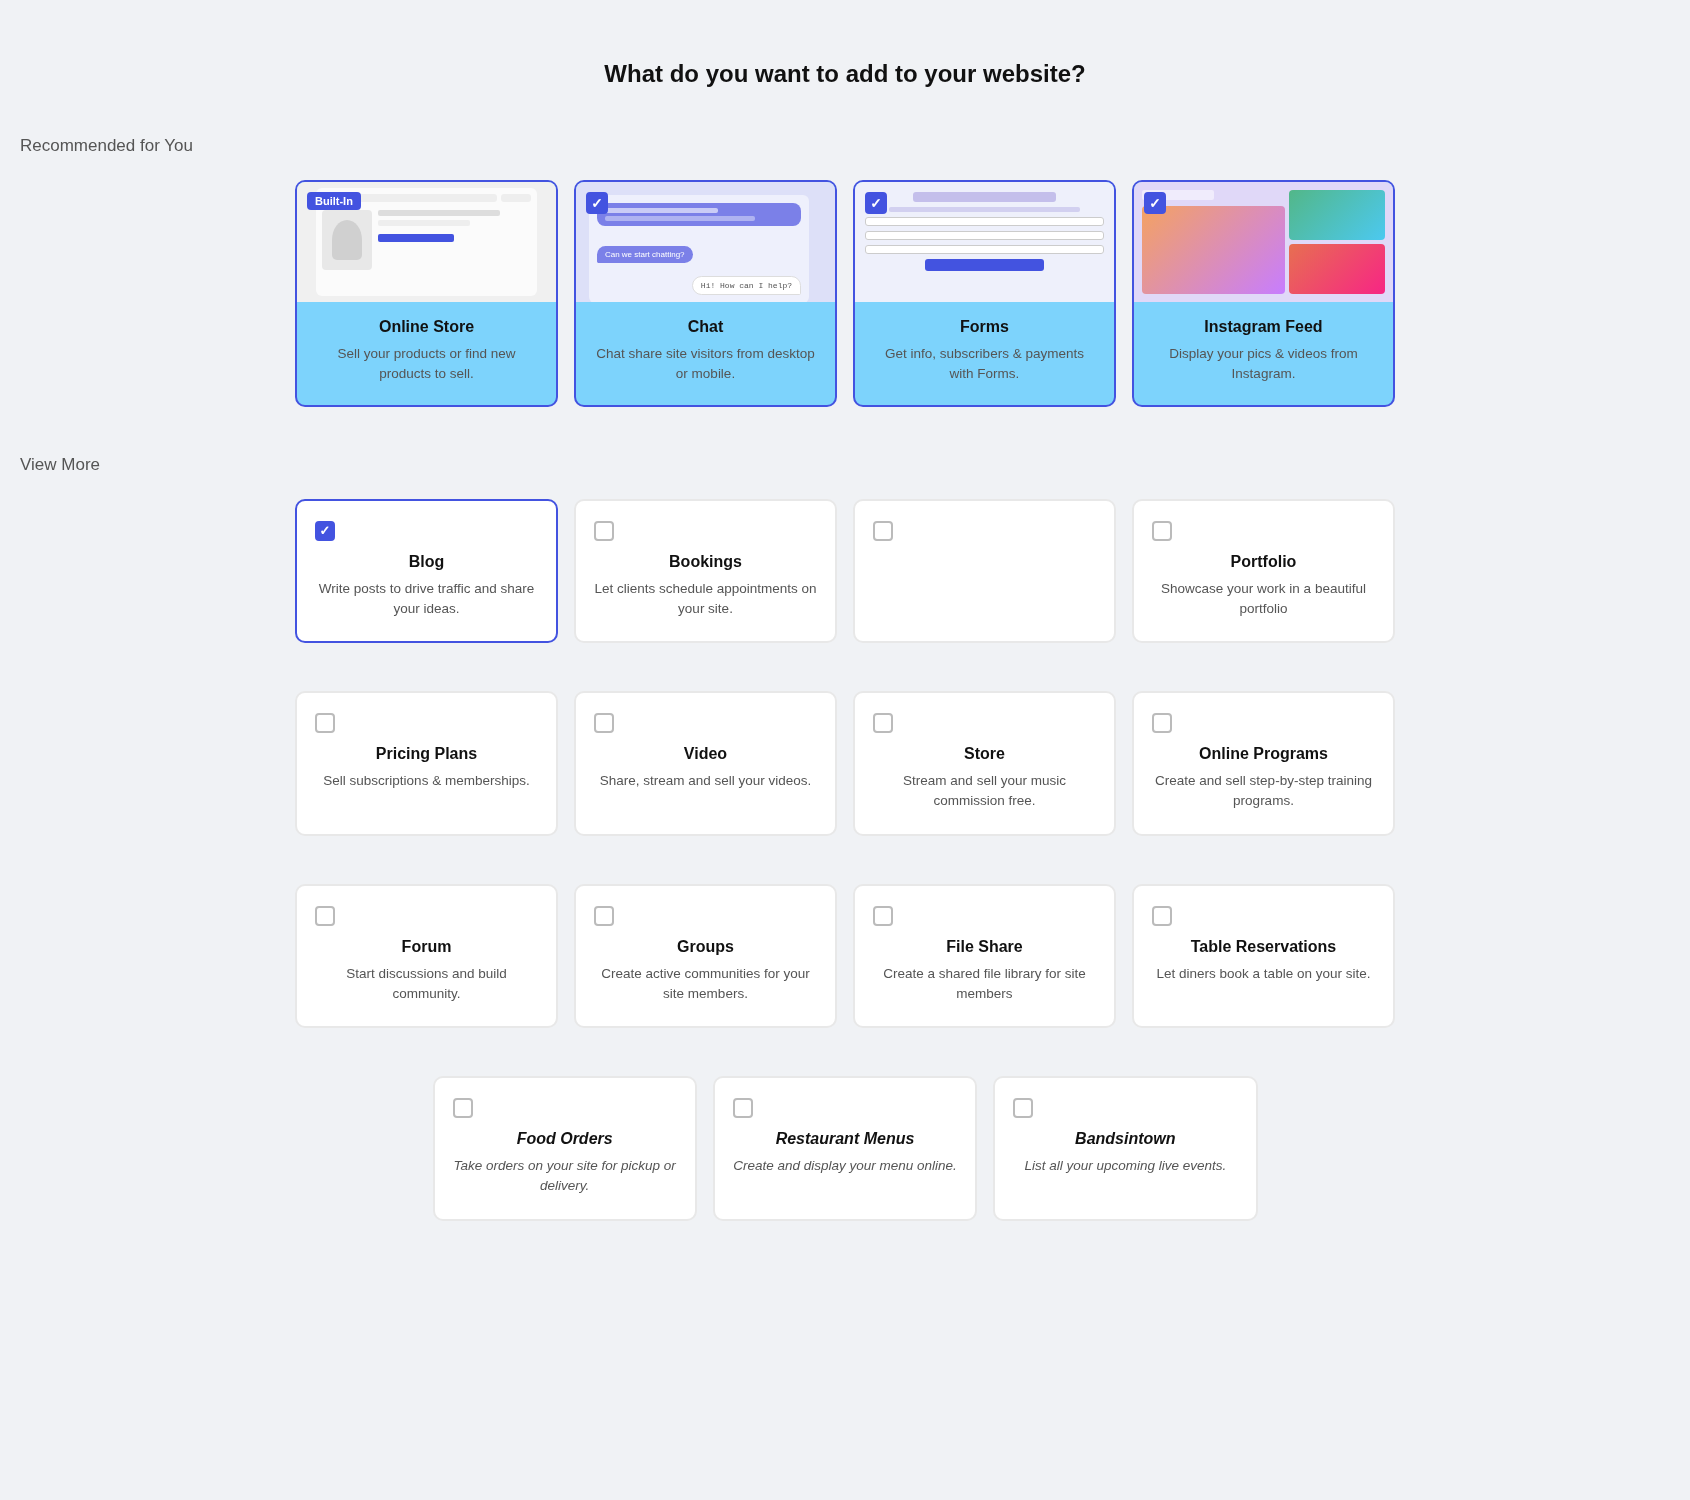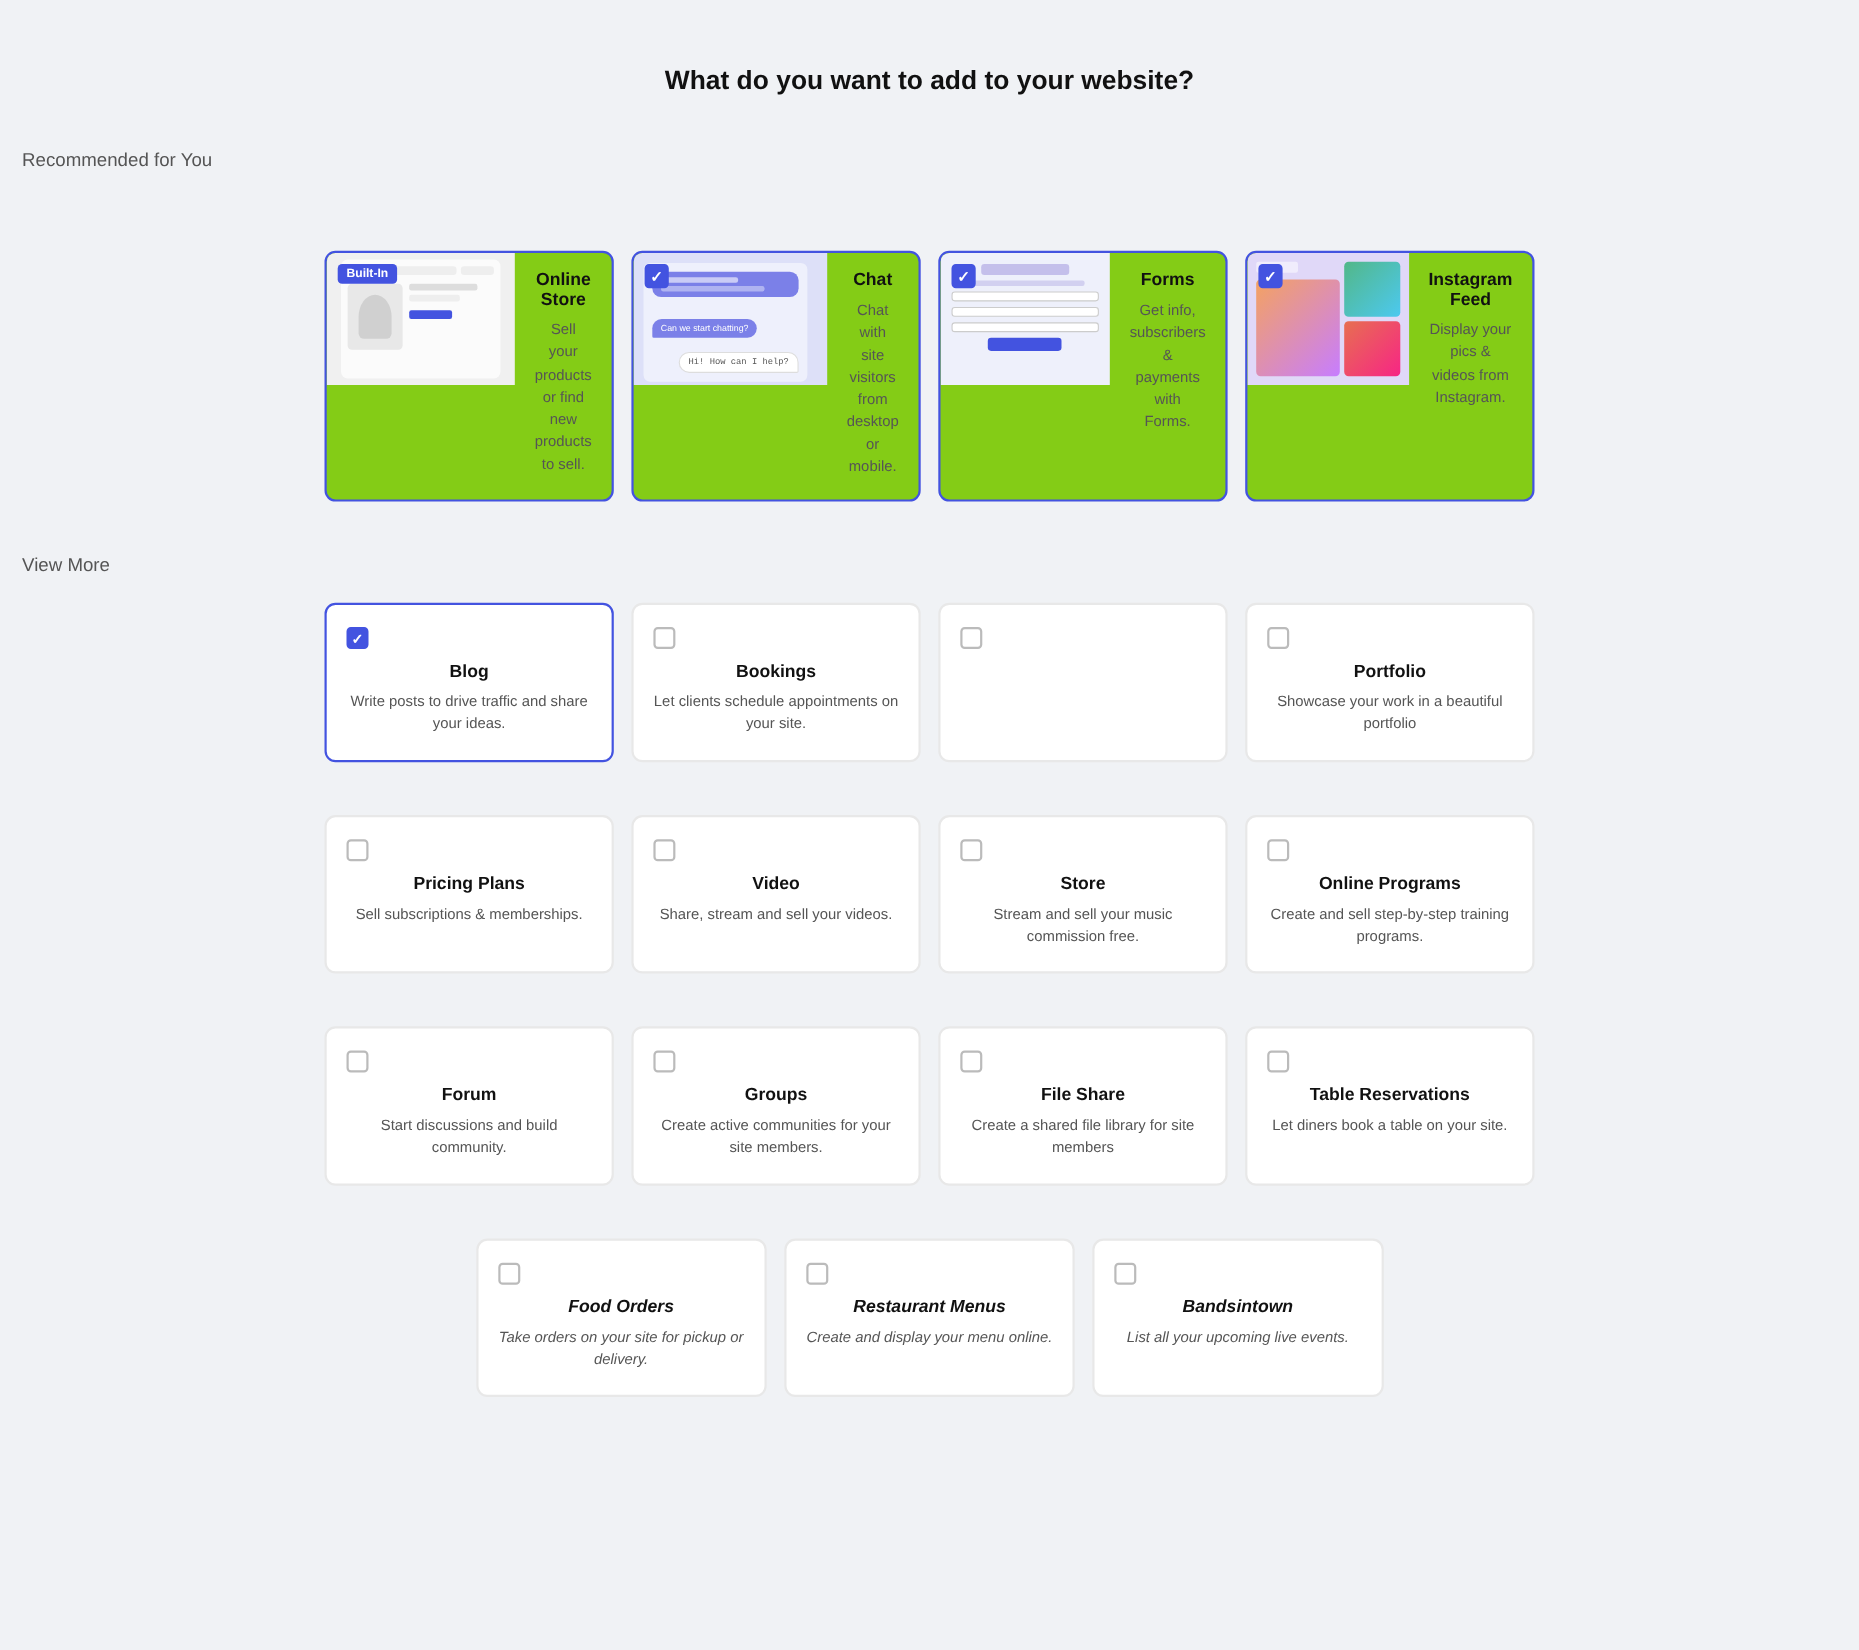--- a/index.html
+++ b/index.html
@@ -32,29 +32,28 @@
     }
     .cards-grid-3 {
       display: grid;
       grid-template-columns: repeat(3, 1fr);
       gap: 16px;
       max-width: 825px;
       margin: 0 auto 48px;
       font-style: italic;
     }
     .card {
-      background: #84cc16;
+      background: #7dd3fc;
       border-radius: 10px;
       border: 2px solid transparent;
       overflow: hidden;
       cursor: pointer;
       transition: border-color 0.2s;
       display: flex;
-      flex-direction: row;
-      margin-top: 48px;
+      flex-direction: column;
     }
     .card.selected {
       border-color: #4353e0;
     }
     .card-image {
       width: 100%;
       height: 120px;
       background: #e8ebf8;
       position: relative;
       overflow: hidden;
@@ -276,21 +275,21 @@
         <div style="background:#7b80e8;border-radius:8px;padding:5px 8px;margin-bottom:4px;">
           <div style="height:5px;background:rgba(255,255,255,0.6);border-radius:2px;width:60%;margin-bottom:3px;"></div>
           <div style="height:5px;background:rgba(255,255,255,0.4);border-radius:2px;width:80%;"></div>
         </div>
         <div class="mock-bubble">Can we start chatting?</div>
         <div class="mock-bubble-right">Hi! How can I help?</div>
       </div>
     </div>
     <div class="card-body">
       <div class="card-title">Chat</div>
-      <div class="card-desc">Chat with site visitors from desktop or mobile.</div>
+      <div class="card-desc">Chat share site visitors from desktop or mobile.</div>
     </div>
   </div>
 
   <div class="card selected">
     <div class="card-image card-image-forms" style="position:relative;">
       <div style="position:absolute;top:10px;left:10px;" class="card-checkbox checked">✓</div>
       <div class="forms-mock" style="height:100%;width:100%;">
         <div class="forms-title-bar"></div>
         <div style="height:5px;background:rgba(100,80,200,0.2);border-radius:2px;width:80%;margin:0 auto;"></div>
         <div class="forms-field"></div>

